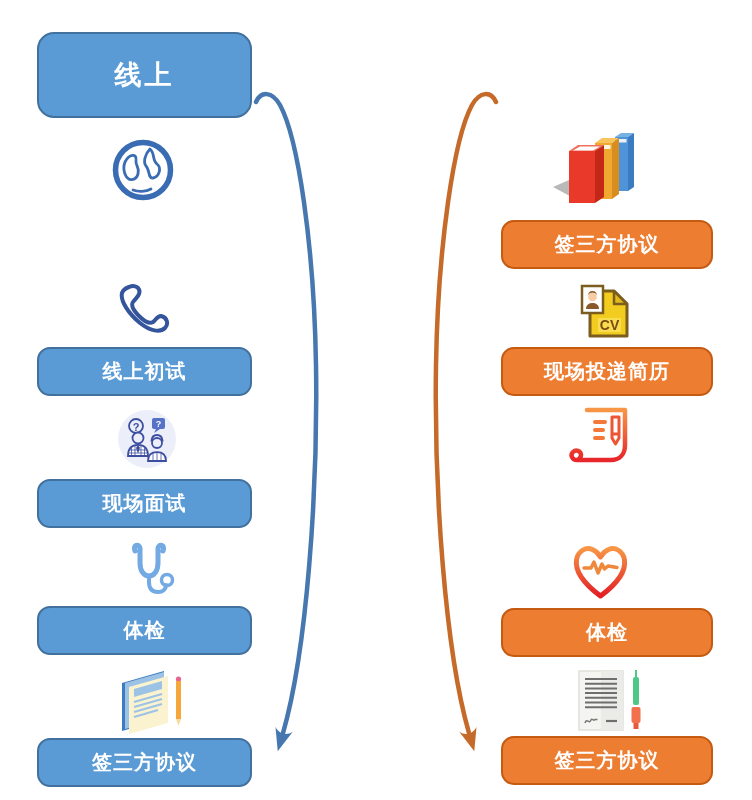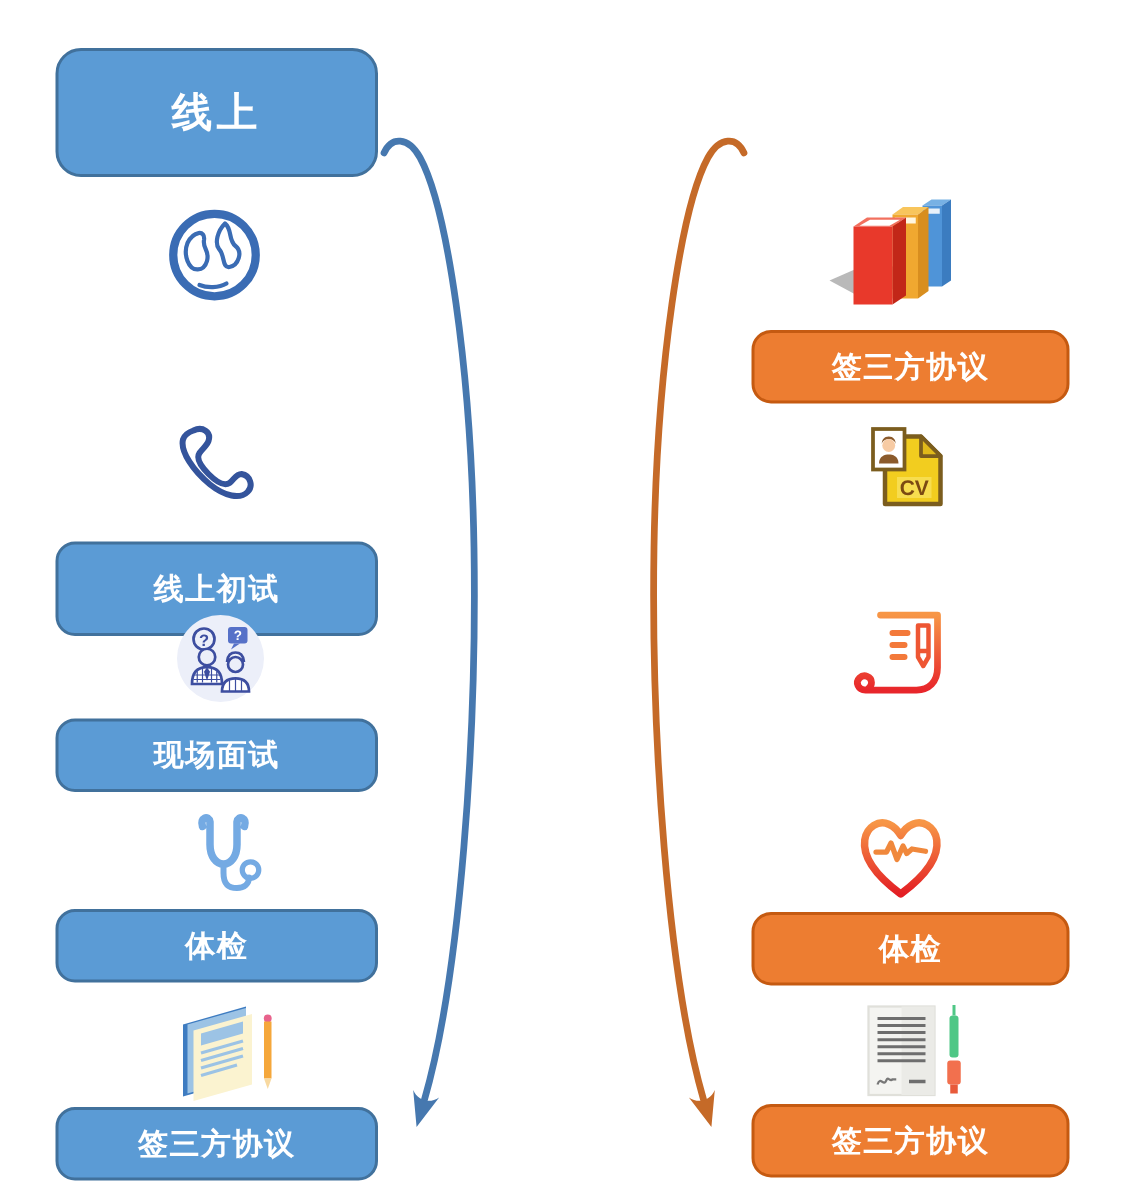--- a/index.html
+++ b/index.html
@@ -50,21 +50,21 @@
     <path d="M15,25 C19,17 27,16 26,23 C25,29 30,30 28,37 C26,44 18,45 15,37 C13.5,33 13.8,28 15,25 Z" fill="none" stroke="#3A6CB4" stroke-width="2.8" stroke-linejoin="round"></path>
     <path d="M40,12 C45,16 42,23 47,27 C52,31 49,40 43,41 C38,42 40,33 36,29 C33,25 35,17 40,12 Z" fill="none" stroke="#3A6CB4" stroke-width="2.8" stroke-linejoin="round"></path>
     <path d="M23,53 C28,55 36,55 41,52" fill="none" stroke="#3A6CB4" stroke-width="2.8" stroke-linecap="round"></path>
   </svg>
 
 
   <svg class="icon" style="left:116px;top:283px;" width="54" height="52" viewBox="0 0 54 52">
     <path d="M13,4 C19,1 25,5 23,11 C22,14 19,16 17,19 C15,22 17,27 23,33 C29,39 34,41 37,39 C40,37 41,33 45,33 C51,34 53,41 49,45 C44,50 34,48 24,40 C13,31 4,18 6,10 C7,7 10,5 13,4 Z" fill="none" stroke="#34549C" stroke-width="4" stroke-linejoin="round"></path>
   </svg>
 
-  <div class="box step blue l" style="top:361px;height:63px;">
+  <div class="box step blue l" style="top:347px;height:49px;">
     <span>线上初试</span>
   </div>
 
   <svg class="icon" style="left:116px;top:409px;" width="62" height="60" viewBox="0 0 62 60">
     <circle cx="31" cy="30" r="29" fill="#ECEFF9"></circle>
     <circle cx="20" cy="17" r="7" fill="#ECEFF9" stroke="#3D4EA0" stroke-width="1.8"></circle>
     <text x="20" y="21.5" font-size="11" font-weight="bold" fill="#3D4EA0" text-anchor="middle">?</text>
     <rect x="36" y="9" width="13" height="11" rx="2" fill="#5671C8"></rect>
     <path d="M40,20 l-2,4 l6,-4 z" fill="#5671C8"></path>
     <text x="42.5" y="17.5" font-size="9" font-weight="bold" fill="#ffffff" text-anchor="middle">?</text>
@@ -132,20 +132,23 @@
     <path d="M12,8 L36,8 L49,21 L49,53 L12,53 Z" fill="#F2CD1F" stroke="#7B5D1E" stroke-width="3" stroke-linejoin="round"></path>
     <path d="M36,8 L36,21 L49,21 Z" fill="#E0B91A" stroke="#7B5D1E" stroke-width="2.5" stroke-linejoin="round"></path>
     <rect x="20" y="35" width="23" height="14" fill="#F7DD4F"></rect>
     <rect x="4" y="3" width="21" height="27" fill="#FFFFFF" stroke="#7B5D1E" stroke-width="2.5"></rect>
     <path d="M9.8,13.5 C9.8,8.5 19.2,8.5 19.2,13.5 C19.2,10 17.5,8 14.5,8 C11.5,8 9.8,10 9.8,13.5 Z" fill="#8B5A2B"></path>
     <circle cx="14.5" cy="14" r="4.3" fill="#F7CBA4"></circle>
     <path d="M8,26 C8,21 12,20 14.5,20 C17,20 21,21 21,26 Z" fill="#8B5A2B"></path>
     <text x="31.5" y="47" font-size="14" font-weight="bold" fill="#7B4A12" text-anchor="middle">CV</text>
   </svg>
 
+  <div class="box step orange r" style="top:347px;height:49px;">
+    <span>现场投递简历</span>
+  </div>
 
   <svg class="icon" style="left:567px;top:405px;" width="70" height="71" viewBox="0 0 70 71">
     <defs>
       <linearGradient id="gradScroll" x1="0" y1="0" x2="0" y2="1">
         <stop offset="0" stop-color="#F79646"></stop>
           <stop offset="1" stop-color="#E8262B"></stop>
       </linearGradient>
     </defs>
     <path d="M20,5 L58,5 L58,40 C58,50 52,55 44,55 L10,55 C5,55 3,50 6,47 C9,44 14,46 14,50 C14,53 11,55 10,55" fill="none" stroke="url(#gradScroll)" stroke-width="4.5" stroke-linecap="round" stroke-linejoin="round"></path>
     <path d="M20,5 L20,44" fill="none" stroke="url(#gradScroll)" stroke-width="4.5" stroke-linecap="round"></path>

